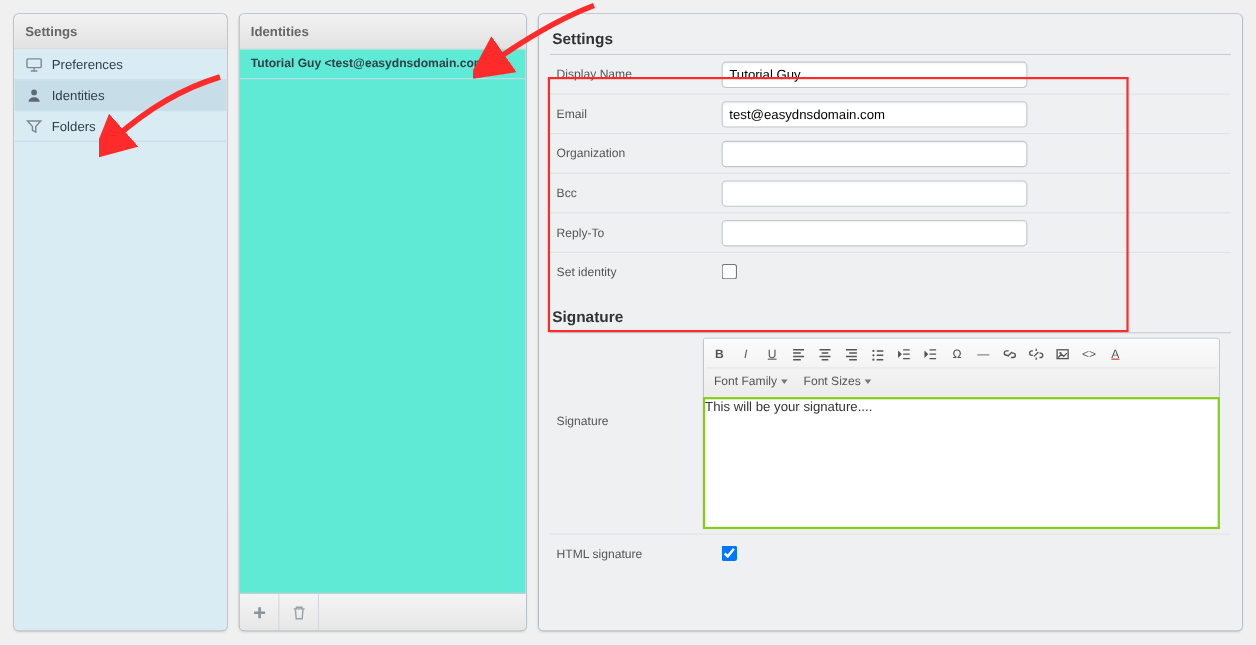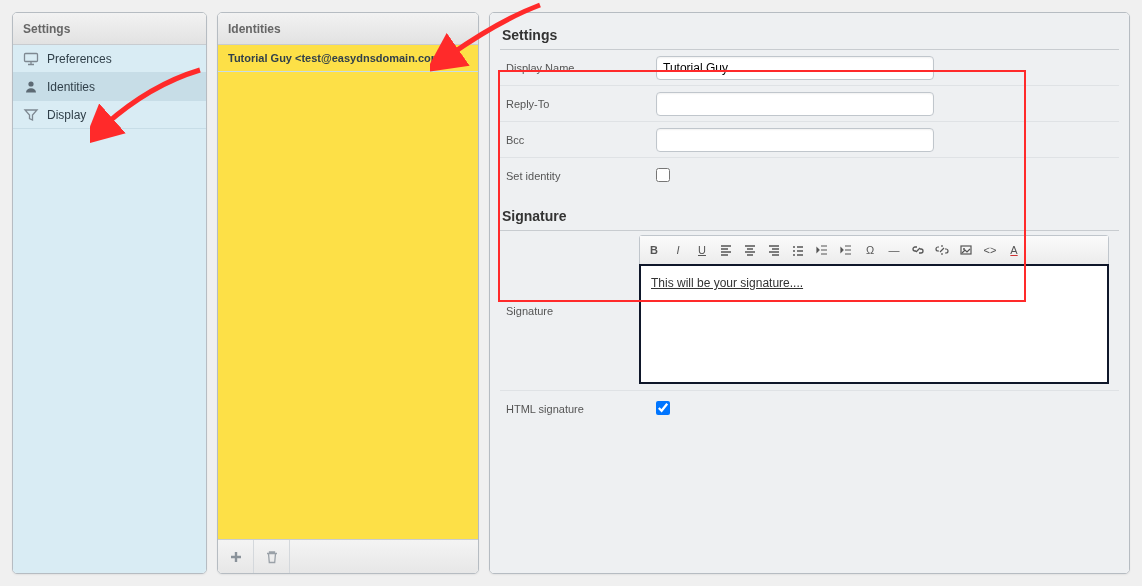--- a/index.html
+++ b/index.html
@@ -64,21 +64,21 @@
   align-items: center;
   justify-content: center;
 }
 .sidebar-item .icon svg { display: block; }
 .identities {
   width: 262px;
   position: relative;
 }
 .identity-list {
   flex: 1;
-  background: #fde047;
+  background: #5eead4;
   overflow: auto;
 }
 .identity-item {
   height: 27px;
   display: flex;
   align-items: center;
   padding: 0 10px;
   border-bottom: 1px solid #c7dde7;
   font-weight: bold;
   color: #31404a;
@@ -203,28 +203,26 @@
   border-top: 4px solid #777;
 }
 .editor-toolbar-row {
   display: flex;
   width: 100%;
   border-top: 1px solid #e3e6e9;
 }
 .editor-area {
   background: #fff;
   min-height: 120px;
-  padding: 10px;
   font-size: 12px;
   color: #333;
-  border: 2px solid #0f172a;
+  border: 2px solid #84cc16;
   margin: -1px;
   position: relative;
   z-index: 1;
-  text-decoration: underline;
 }
 .red-settings-box {
   position: absolute;
   top: 70px;
   left: 498px;
   width: 528px;
   height: 232px;
   border: 2px solid #ff2a2a;
   pointer-events: none;
   z-index: 10;
@@ -260,21 +258,21 @@
             </svg>
         </span>
         <span>Identities</span>
       </div>
       <div class="sidebar-item">
         <span class="icon">
           <svg width="16" height="16" viewBox="0 0 16 16">
               <path d="M2 3h12l-4.5 5v5l-3-1.5V8z" fill="none" stroke="#7e8891" stroke-width="1.3"></path>
             </svg>
         </span>
-        <span>Display</span>
+        <span>Folders</span>
       </div>
     </div>
   </div>
 
   <div class="panel identities">
     <div class="panel-header">Identities</div>
     <div class="identity-list">
       <div class="identity-item">
         <span>Tutorial Guy &lt;test@easydnsdomain.com&gt;</span>
       </div>
@@ -297,25 +295,33 @@
     <div class="content-body">
 
       <div class="fieldset">
         <div class="legend">Settings</div>
         <div class="form-table">
           <div class="form-row">
             <div class="form-label">Display Name</div>
             <div class="form-control"><input type="text" value="Tutorial Guy" style=""></div>
           </div>
           <div class="form-row">
+            <div class="form-label">Email</div>
+            <div class="form-control"><input type="text" value="test@easydnsdomain.com" style=""></div>
+          </div>
+          <div class="form-row">
+            <div class="form-label">Organization</div>
+            <div class="form-control"><input type="text" value="" style=""></div>
+          </div>
+          <div class="form-row">
+            <div class="form-label">Bcc</div>
+            <div class="form-control"><input type="text" value="" style=""></div>
+          </div>
+          <div class="form-row">
             <div class="form-label">Reply-To</div>
-            <div class="form-control"><input type="text" value="" style=""></div>
-          </div>
-          <div class="form-row">
-            <div class="form-label">Bcc</div>
             <div class="form-control"><input type="text" value="" style=""></div>
           </div>
           <div class="form-row">
             <div class="form-label">Set identity</div>
             <div class="form-control"><input type="checkbox" style=""></div>
           </div>
         </div>
       </div>
 
       <div class="fieldset">
@@ -387,20 +393,30 @@
                         <path d="M3 10l3-3 2 2 3-3" fill="none" stroke="#555" stroke-width="1.2"></path>
                       </svg>
                     </button>
                   <button class="tb-btn">&lt;&gt;</button>
                   <button class="tb-btn">
                       <span style="text-decoration:underline;text-decoration-color:#c33;">A</span>
                     </button>
                   <button class="tb-btn">
                       <span class="caret"></span>
                     </button>
+                  <div class="editor-toolbar-row">
+                    <button class="tb-sel">
+                        <span>Font Family</span>
+                        <span class="caret"></span>
+                      </button>
+                    <button class="tb-sel">
+                        <span>Font Sizes</span>
+                        <span class="caret"></span>
+                      </button>
+                  </div>
                 </div>
                 <div class="editor-area">This will be your signature....</div>
               </div>
             </div>
           </div>
           <div class="form-row">
             <div class="form-label">HTML signature</div>
             <div class="form-control"><input type="checkbox" checked="" style=""></div>
           </div>
         </div>

